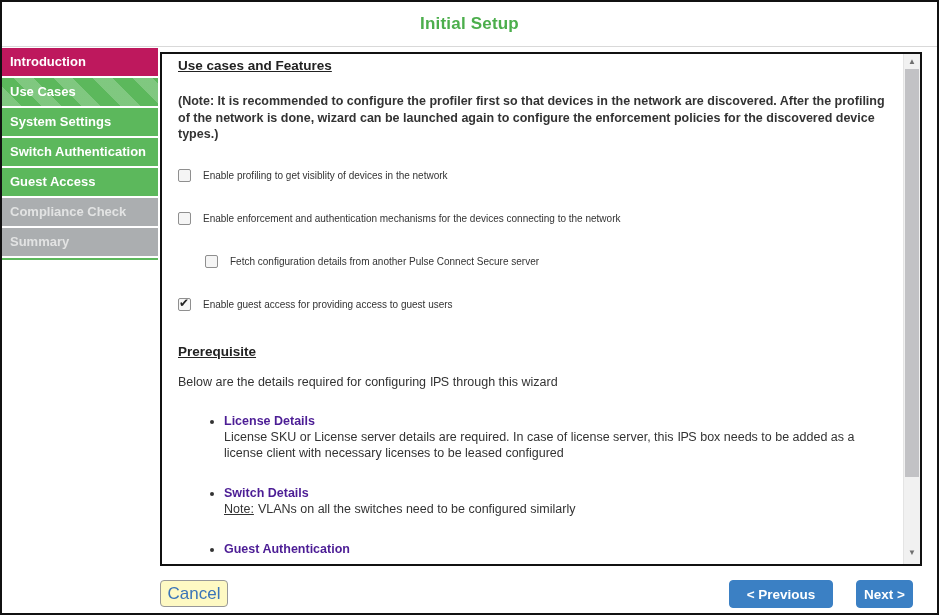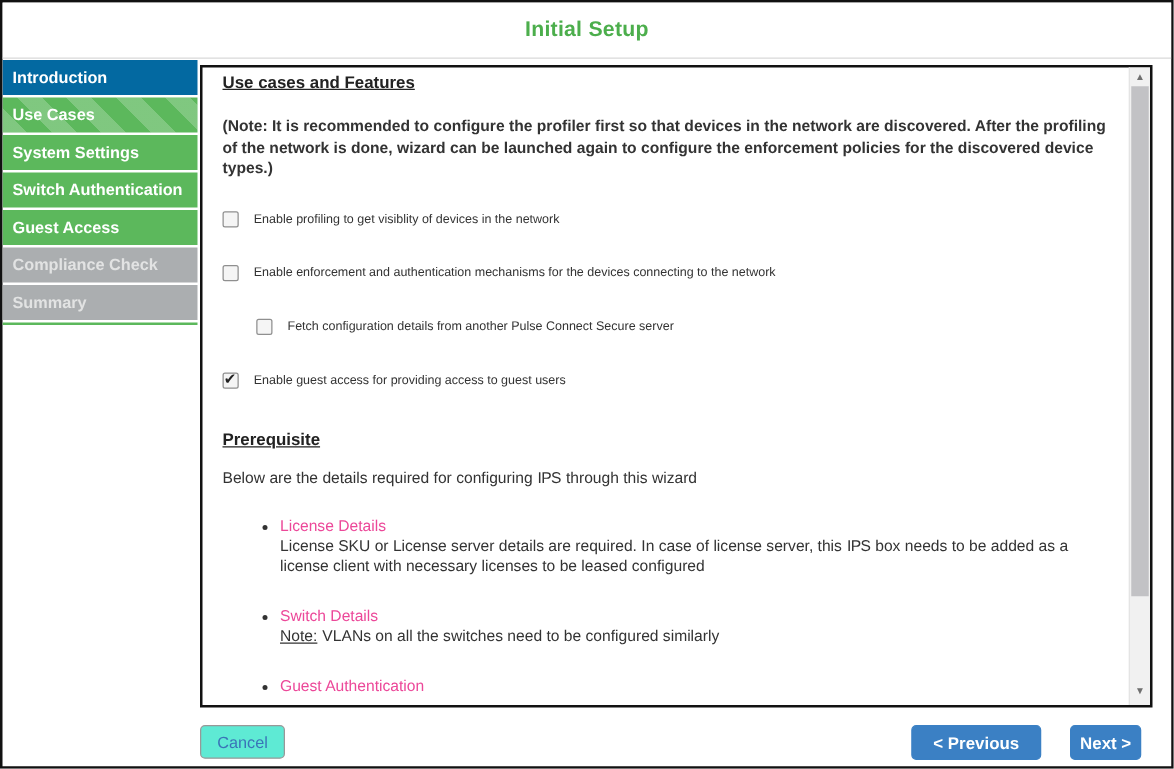--- a/index.html
+++ b/index.html
@@ -19,21 +19,21 @@
   }
   .titlebar h1 { font-size:17px; font-weight:bold; color:#4cae4c; letter-spacing:.2px; }
 
   
   .sidebar { position:absolute; left:0; top:46px; width:156px; }
   .step {
     width:156px; height:28px; line-height:28px; margin-bottom:2px;
     padding-left:8px; font-size:13px; font-weight:bold; color:#fff;
     cursor:pointer; overflow:hidden; white-space:nowrap;
   }
-  .s-visited  { background:#0369a1; }
+  .s-visited  { background:#be185d; }
   .s-enabled  { background:#5cb85c; }
   .s-current  {
     background:#5cb85c;
     background-image:repeating-linear-gradient(45deg,
       rgba(255,255,255,.22) 0 14px, rgba(255,255,255,0) 14px 28px);
   }
   .s-disabled { background:#abaeb0; color:#e2e3e3; }
   .sidebar-endline { width:156px; height:2px; background:#5cb85c; }
 
   
@@ -65,21 +65,21 @@
     content:"✔"; position:absolute; left:0px; top:-3px;
     font-size:12px; color:#222;
   }
   .cb-label { margin-left:12px; font-size:10px; color:#333; }
 
   .prereq-heading { margin-top:33px; }
   .intro-par { margin-top:16px; font-size:12.5px; color:#333; }
   .ips { letter-spacing:-.5px; margin:0 4px; }
   .bullets { margin-top:10px; padding-left:46px; list-style:disc; }
   .bullets li { margin-bottom:12px; font-size:12.5px; line-height:16px; color:#333; }
-  .bullet-title { font-weight:normal; color:#ec4899;margin-top:24px; }
+  .bullet-title { font-weight:bold; color:#4c1d95;margin-top:24px; }
   .bullet-text { max-width:680px; }
   .note-label { text-decoration:underline; margin-right:4px; }
 
   
   .scrollbar {
     position:absolute; top:0; right:0; width:17px; height:100%;
     background:#f1f1f1; border-left:1px solid #e4e4e4;
   }
   .scroll-arrow {
     position:absolute; left:0; width:100%; height:14px;
@@ -90,22 +90,22 @@
   .scroll-arrow.down { bottom:4px; }
   .scroll-thumb {
     position:absolute; left:1px; right:1px; top:15px; height:408px;
     background:#c2c2c5; cursor:pointer;
   }
 
   
   .btn { position:absolute; border-radius:4px; cursor:pointer; text-align:center; }
   .btn-cancel {
     left:158px; top:578px; width:68px; height:27px;
-    background:#5eead4; border:1px solid #989898;
-    color:#3a74b8; font-size:13px; line-height:25px;
+    background:#fef9c3; border:1px solid #989898;
+    color:#3a74b8; font-size:17px; line-height:25px;
   }
   .btn-blue {
     background:#3b80c4; border:1px solid #3b80c4; color:#fff;
     font-weight:bold; font-size:13.5px; line-height:27px; height:28px; top:578px;
   }
   .btn-prev { left:727px; width:104px; }
   .btn-next { left:854px; width:57px; }
 </style>
 </head>
 <body>

